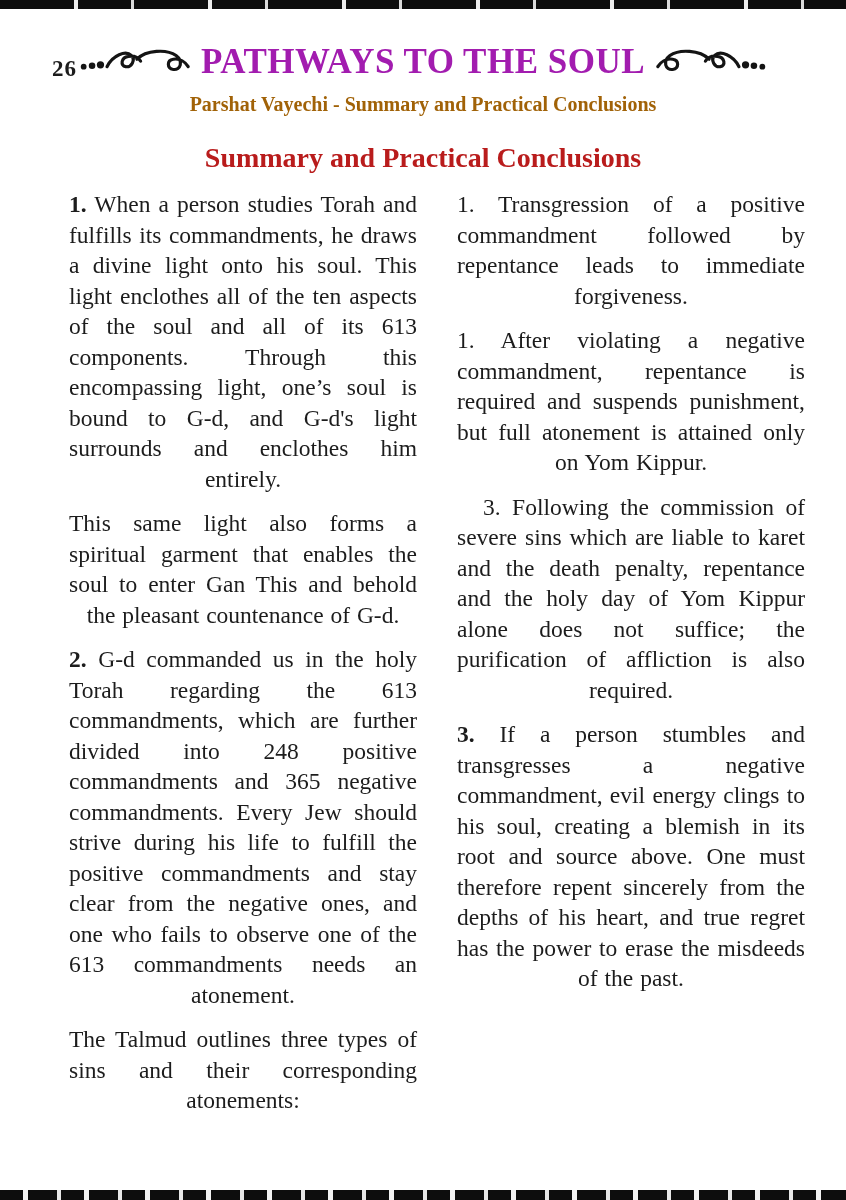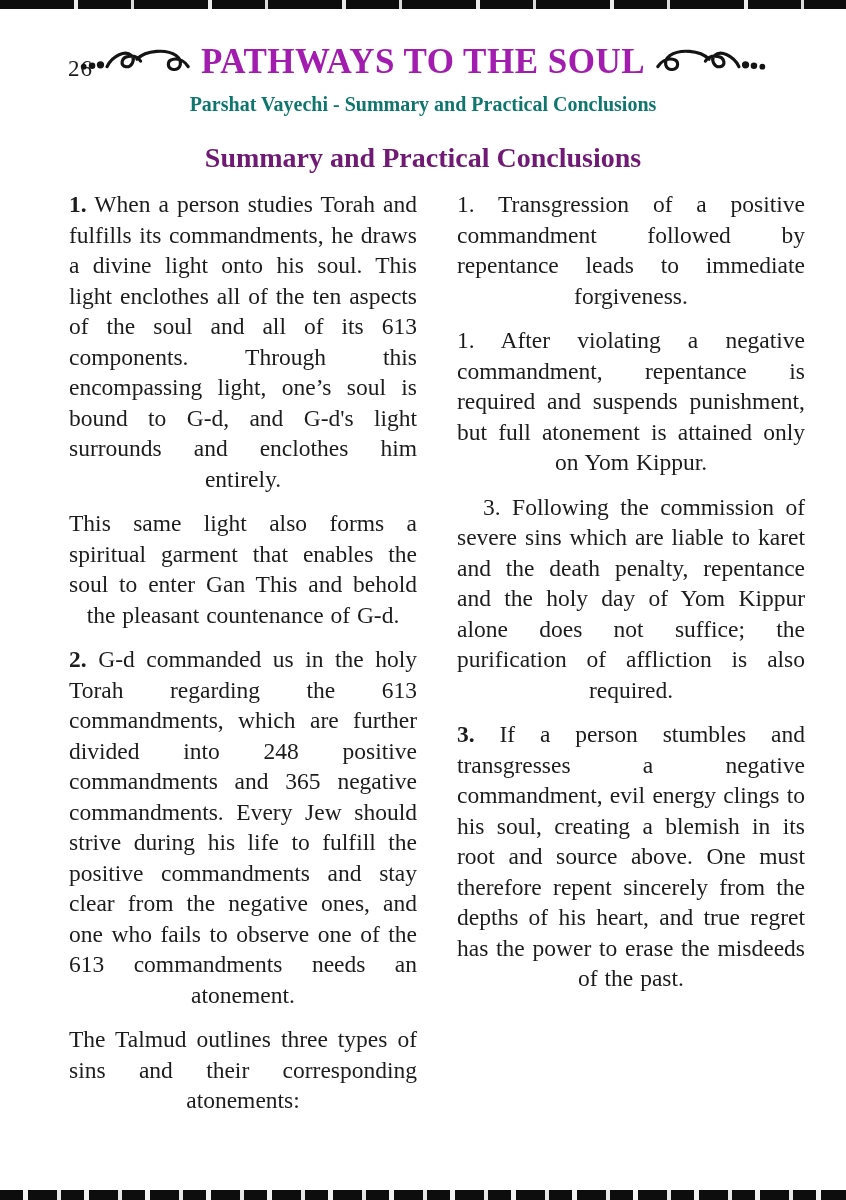--- a/index.html
+++ b/index.html
@@ -28,24 +28,24 @@
   }
   .scanbar.bottom {
     top: 1190px;
     height: 10px;
     background-image: repeating-linear-gradient(90deg,
       transparent 0 23px, rgba(255,255,255,.95) 23px 28px,
       transparent 28px 57px, rgba(255,255,255,.9) 57px 61px);
   }
   .page-number {
     position: absolute;
-    left: 68px;
+    left: 52px;
     top: 56px;
     font-size: 23px;
-    font-weight: 400;
+    font-weight: 700;
     letter-spacing: 1px;
   }
   .title-row {
     position: absolute;
     top: 42px;
     left: 0;
     right: 0;
     text-align: center;
     white-space: nowrap;
   }
@@ -65,31 +65,31 @@
   .flourish path { fill: none; stroke: #141414; stroke-width: 3.4; stroke-linecap: round; }
   .flourish circle { fill: #141414; }
   .chapter-subtitle {
     position: absolute;
     top: 93px;
     left: 0;
     right: 0;
     text-align: center;
     font-size: 20px;
     font-weight: 700;
-    color: #0f766e;
+    color: #a16207;
   }
   .section-title {
     position: absolute;
     top: 142px;
     left: 0;
     right: 0;
     text-align: center;
     font-size: 28px;
     font-weight: 700;
-    color: #701a75;
+    color: #b91c1c;
   }
   .columns {
     position: absolute;
     top: 189px;
     left: 69px;
     width: 736px;
     display: flex;
     gap: 40px;
   }
   .column { width: 348px; }

